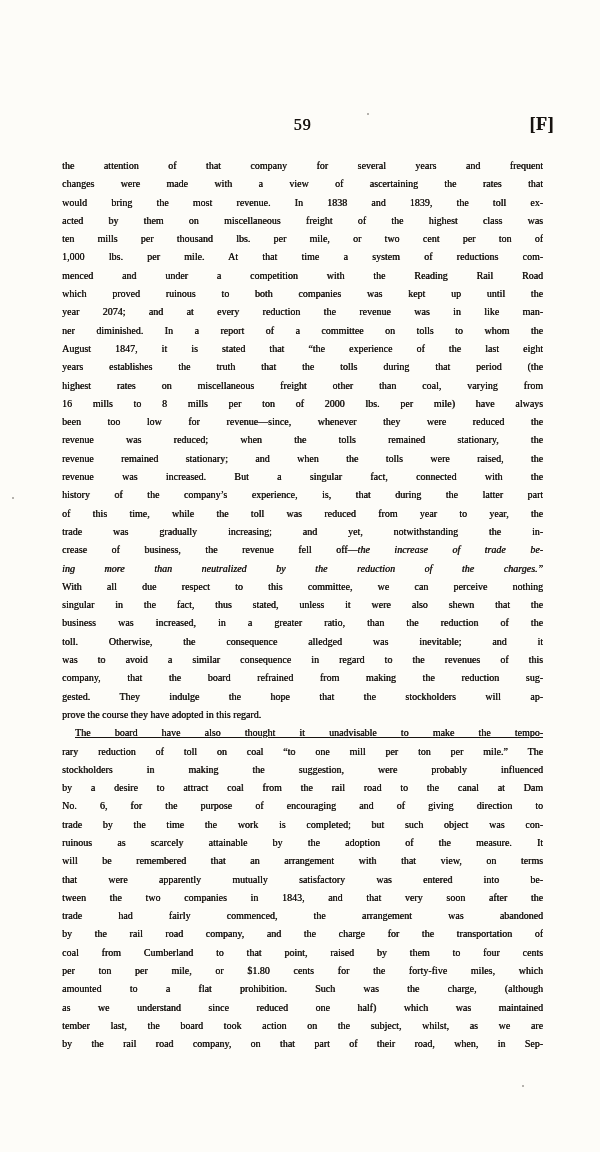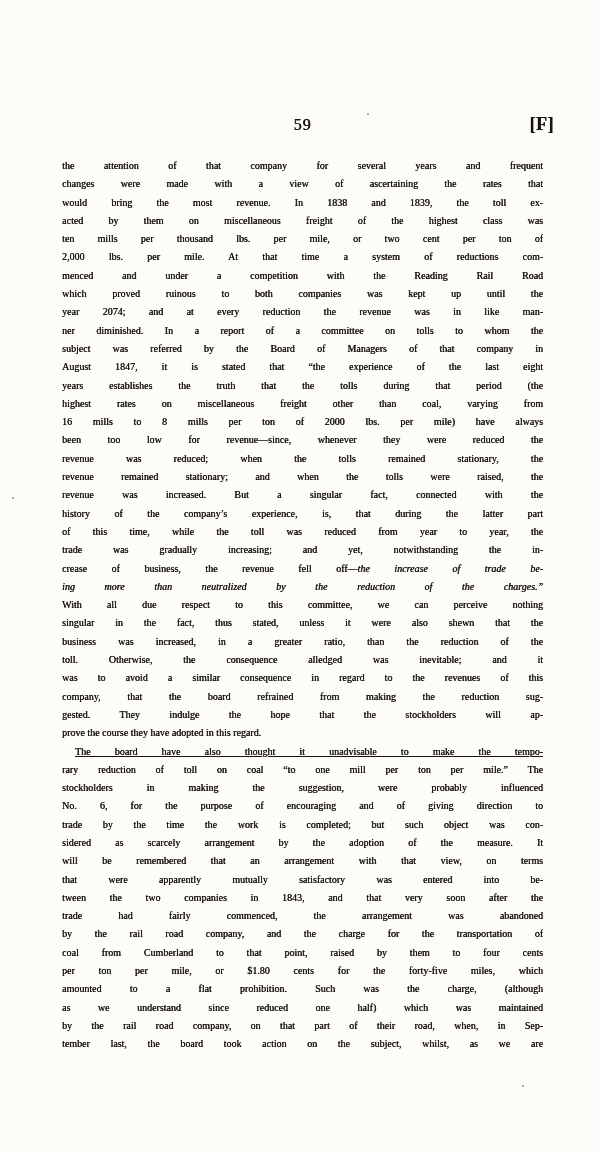--- a/index.html
+++ b/index.html
@@ -92,26 +92,25 @@
     <div class="signature-mark">[F]</div>
   </div>
 
   <div class="page-body">
       <div>
         <div class="line"><span>the attention of that company for several years and frequent</span></div>
         <div class="line"><span>changes were made with a view of ascertaining the rates that</span></div>
         <div class="line"><span>would bring the most revenue.  In 1838 and 1839, the toll ex-</span></div>
         <div class="line"><span>acted by them on miscellaneous freight of the highest class was</span></div>
         <div class="line"><span>ten mills per thousand lbs. per mile, or two cent per ton of</span></div>
-        <div class="line"><span>2,000 lbs. per mile.  At that time a system of reductions com-</span></div>
+        <div class="line"><span>1,000 lbs. per mile.  At that time a system of reductions com-</span></div>
         <div class="line"><span>menced and under a competition with the Reading Rail Road</span></div>
         <div class="line"><span>which proved ruinous to both companies was kept up until the</span></div>
         <div class="line"><span>year 2074; and at every reduction the revenue was in like man-</span></div>
         <div class="line"><span>ner diminished.  In a report of a committee on tolls to whom the</span></div>
-        <div class="line"><span>subject was referred by the Board of Managers of that company in</span></div>
         <div class="line"><span>August 1847, it is stated that “the experience of the last eight</span></div>
         <div class="line"><span>years establishes the truth that the tolls during that period (the</span></div>
         <div class="line"><span>highest rates on miscellaneous freight other than coal, varying from</span></div>
         <div class="line"><span>16 mills to 8 mills per ton of 2000 lbs.  per mile) have always</span></div>
         <div class="line"><span>been too low for revenue—since, whenever they were reduced the</span></div>
         <div class="line"><span>revenue was reduced; when the tolls remained stationary, the</span></div>
         <div class="line"><span>revenue remained stationary; and when the tolls were raised, the</span></div>
         <div class="line"><span>revenue was increased.  But a singular fact, connected with the</span></div>
         <div class="line"><span>history of the company’s experience, is, that during the latter part</span></div>
         <div class="line"><span>of this time, while the toll was reduced from year to year, the</span></div>
@@ -124,30 +123,31 @@
         <div class="line"><span>toll.  Otherwise, the consequence alledged was inevitable; and it</span></div>
         <div class="line"><span>was to avoid a similar consequence in regard to the revenues of this</span></div>
         <div class="line"><span>company, that the board refrained from making the reduction sug-</span></div>
         <div class="line"><span>gested.  They indulge the hope that the stockholders will ap-</span></div>
         <div class="line no-justify"><span>prove the course they have adopted in this regard.</span></div>
       </div>
       <div>
         <div class="line indent"><span>The board have also thought it unadvisable to make the tempo-</span></div>
         <div class="line"><span>rary reduction of toll on coal “to one mill per ton per mile.”  The</span></div>
         <div class="line"><span>stockholders in making the suggestion, were probably influenced</span></div>
+        <div class="line"><span>by a desire to attract coal from the rail road to the canal at Dam</span></div>
         <div class="line"><span>No. 6, for the purpose of encouraging and of giving direction to</span></div>
         <div class="line"><span>trade by the time the work is completed; but such object was con-</span></div>
-        <div class="line"><span>sidered as scarcely arrangement by the adoption of the measure.  It</span></div>
+        <div class="line"><span>ruinous as scarcely attainable by the adoption of the measure.  It</span></div>
         <div class="line"><span>will be remembered that an arrangement with that view, on terms</span></div>
         <div class="line"><span>that were apparently mutually satisfactory was entered into be-</span></div>
         <div class="line"><span>tween the two companies in 1843, and that very soon after the</span></div>
         <div class="line"><span>trade had fairly commenced, the arrangement was abandoned</span></div>
         <div class="line"><span>by the rail road company, and the charge for the transportation of</span></div>
         <div class="line"><span>coal from Cumberland to that point, raised by them to four cents</span></div>
         <div class="line"><span>per ton per mile, or $1.80 cents for the forty-five miles, which</span></div>
         <div class="line"><span>amounted to a flat prohibition.  Such was the charge, (although</span></div>
         <div class="line"><span>as we understand since reduced one half) which was maintained</span></div>
+        <div class="line"><span>tember last, the board took action on the subject, whilst, as we are</span></div>
         <div class="line"><span>by the rail road company, on that part of their road, when, in Sep-</span></div>
-        <div class="line"><span>tember last, the board took action on the subject, whilst, as we are</span></div>
       </div>
     </div>
 
 </div>
 
 </body></html>

